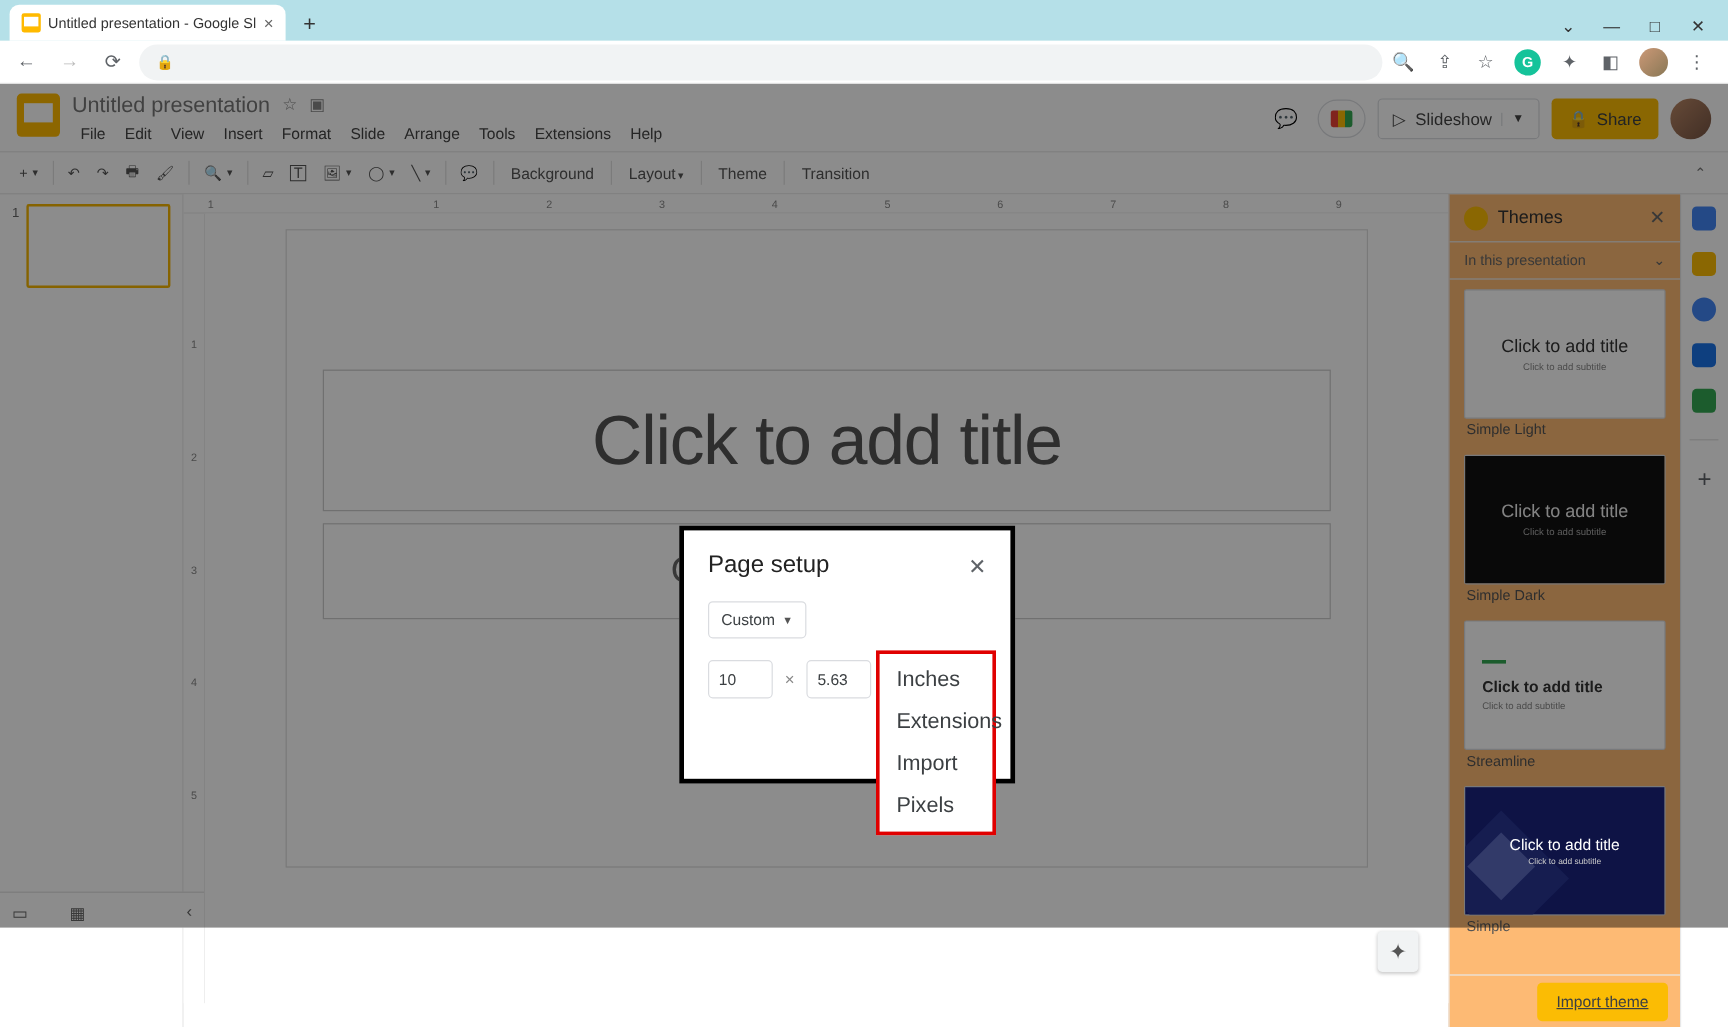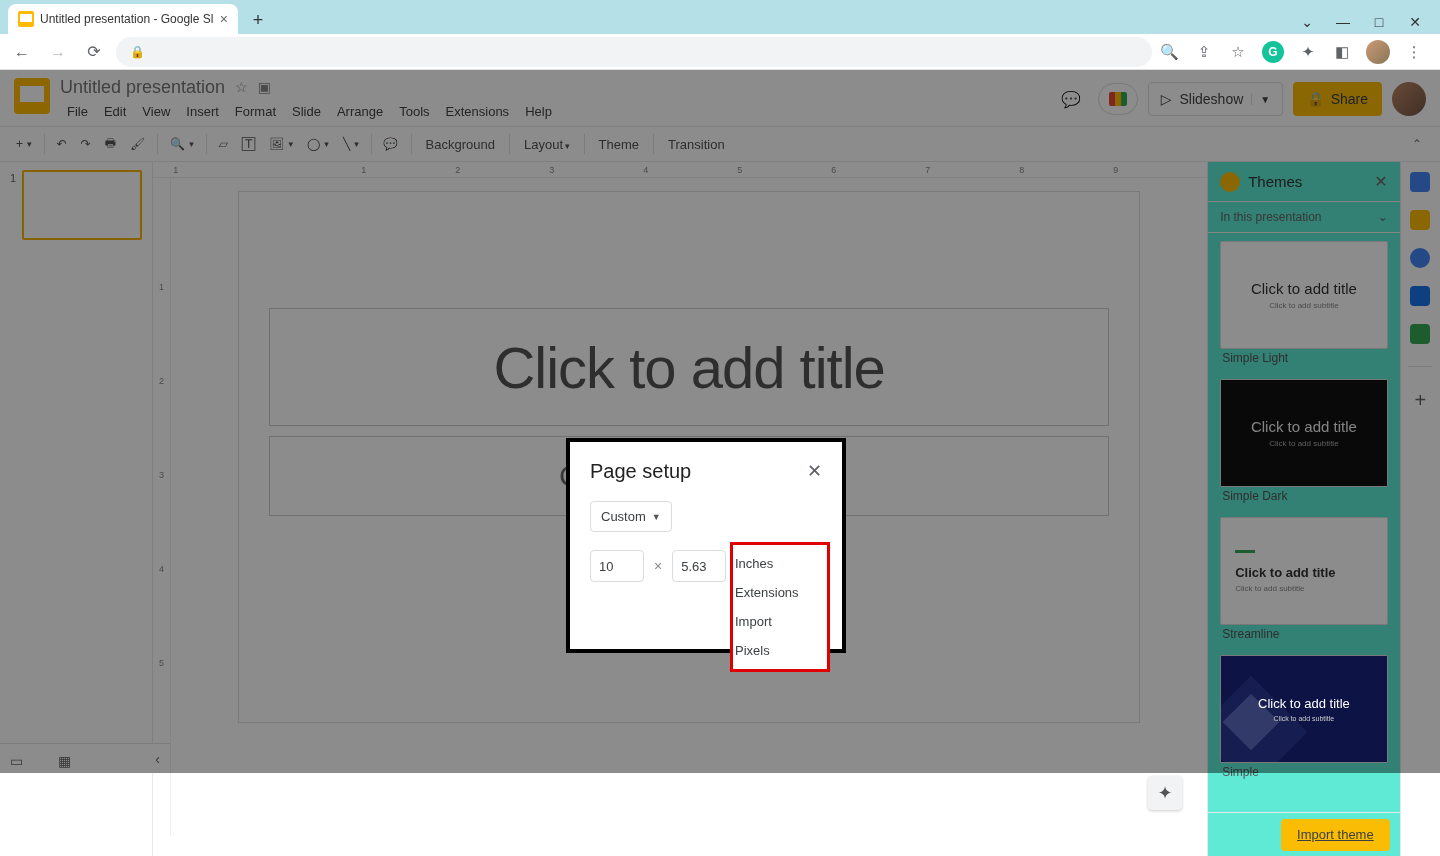--- a/index.html
+++ b/index.html
@@ -70,21 +70,21 @@
 .ph-title { position:absolute; top:116px; left:30px; right:30px; height:118px; border:1px solid #ccc; display:flex; align-items:center; justify-content:center;}
 .ph-title span { font-size:58px; color:#555; letter-spacing:-1px;}
 .ph-sub { position:absolute; top:244px; left:30px; right:30px; height:80px; border:1px solid #ccc; display:flex; align-items:center; justify-content:center;}
 .ph-sub span { font-size:30px; color:#666;}
 
 .speaker-notes { height:36px; border-top:1px solid #e0e0e0; display:flex; align-items:center; padding:0 16px; font-size:13px; color:#888; position:absolute; bottom:0; left:170px; right:0; background:#fff;}
 .notes-handle { position:absolute; top:-4px; left:50%; width:36px; height:6px; display:flex; justify-content:center;}
 .notes-handle::before{content:'';width:24px;height:3px;background:#ccc;border-radius:2px;}
 
 
-.themes-panel { width:230px; border-left:1px solid #e8e8e8; display:flex; flex-direction:column; background:#5eead4;}
+.themes-panel { width:230px; border-left:1px solid #e8e8e8; display:flex; flex-direction:column; background:#fdba74;}
 .tp-header { height:40px; display:flex; align-items:center; padding:0 12px; gap:8px; border-bottom:1px solid #eee;}
 .tp-header .ic { width:20px; height:20px; border-radius:50%; background:#fbbc04;}
 .tp-header .title { font-size:15px; color:#333; flex:1;}
 .tp-header .close { color:#666; font-size:16px;}
 .tp-section { padding:8px 12px; font-size:12px; color:#666; display:flex; align-items:center; justify-content:space-between; border-bottom:1px solid #f0f0f0;}
 .tp-list { flex:1; overflow:hidden; padding:8px 12px; display:flex; flex-direction:column; gap:8px;}
 .theme-card { border:1px solid #dadce0; border-radius:2px; background:#fff;}
 .theme-preview { height:106px; display:flex; flex-direction:column; align-items:center; justify-content:center; gap:4px;}
 .theme-label { font-size:12px; color:#555; padding:2px 0 6px 2px;}
 .tp-dark .theme-preview { background:#111; color:#eee;}
@@ -110,34 +110,34 @@
 
 .bottom-bar { position:absolute; bottom:0; left:0; width:170px; height:30px; border-top:1px solid #e0e0e0; display:flex; align-items:center; padding:0 10px; gap:30px; background:#fff;}
 .bb-ic { width:18px; height:12px; color:#666; font-size:14px;}
 .bb-collapse { margin-left:auto; font-size:14px; color:#666;}
 
 .explore-fab { position:absolute; bottom:46px; right:258px; width:34px; height:34px; background:#f1f3f4; border-radius:4px; box-shadow:0 1px 3px rgba(0,0,0,0.2); display:flex; align-items:center; justify-content:center; color:#555; font-size:18px;}
 
 
 .overlay { position:absolute; top:0; left:0; right:0; bottom:0; background:rgba(0,0,0,0.45);}
 .dialog { position:absolute; top:368px; left:566px; width:280px; background:#fff; border:4px solid #000; padding:18px 20px 18px 20px;}
-.dlg-head { display:flex; justify-content:space-between; margin-bottom:18px;}
+.dlg-head { display:flex; align-items:center; justify-content:space-between; margin-bottom:18px;}
 .dlg-head .title { font-size:20px; color:#222; font-family:'Google Sans',Arial,sans-serif;}
 .dlg-head .close { font-size:18px; color:#5f6368;}
 .dlg-select { display:inline-flex; align-items:center; gap:6px; border:1px solid #dadce0; border-radius:4px; padding:7px 10px; font-size:13px; color:#3c4043; margin-bottom:18px;}
 .dlg-select .arr { font-size:9px; color:#555;}
 .dim-row { display:flex; align-items:center; gap:10px; margin-bottom:18px;}
 .dim-input { width:54px; height:32px; border:1px solid #dadce0; border-radius:4px; text-align:left; padding:0 8px; font-size:13px; color:#3c4043;}
 .dim-x { color:#888; font-size:14px;}
 .dlg-actions { display:flex; justify-content:flex-end;}
 .cancel-btn { border:1px solid #dadce0; border-radius:4px; padding:7px 16px; font-size:13px; color:#1a73e8; background:#fff;}
 
 
 .unit-menu { position:absolute; top:100px; left:160px; width:100px; border:3px solid #e00000; background:#fff; padding:4px 0;}
-.unit-item { padding:7px 2px; font-size:13px; color:#3c4043;}
+.unit-item { padding:7px 14px; font-size:18px; color:#3c4043;}
 
 
 
 </style>
 </head>
 <body>
 
 <div class="browser-top">
   <div class="tab">
     <span class="favicon"></span>

